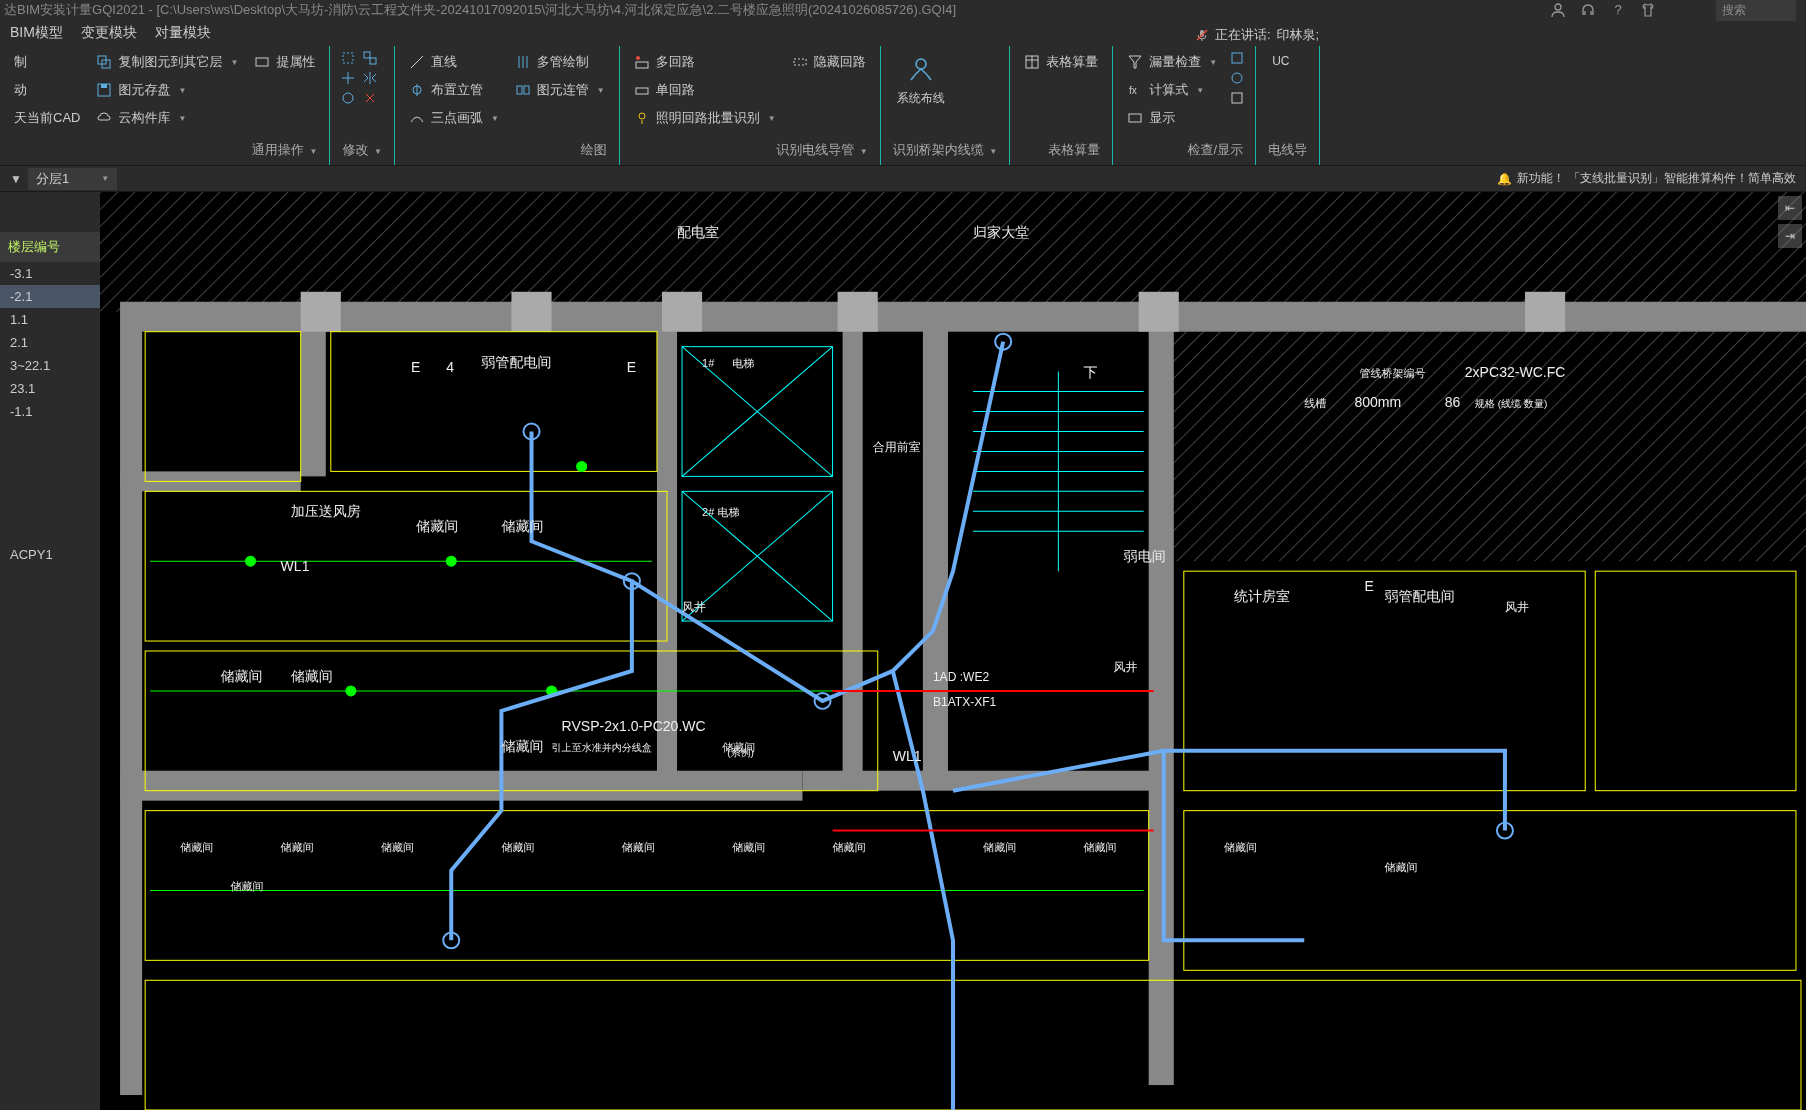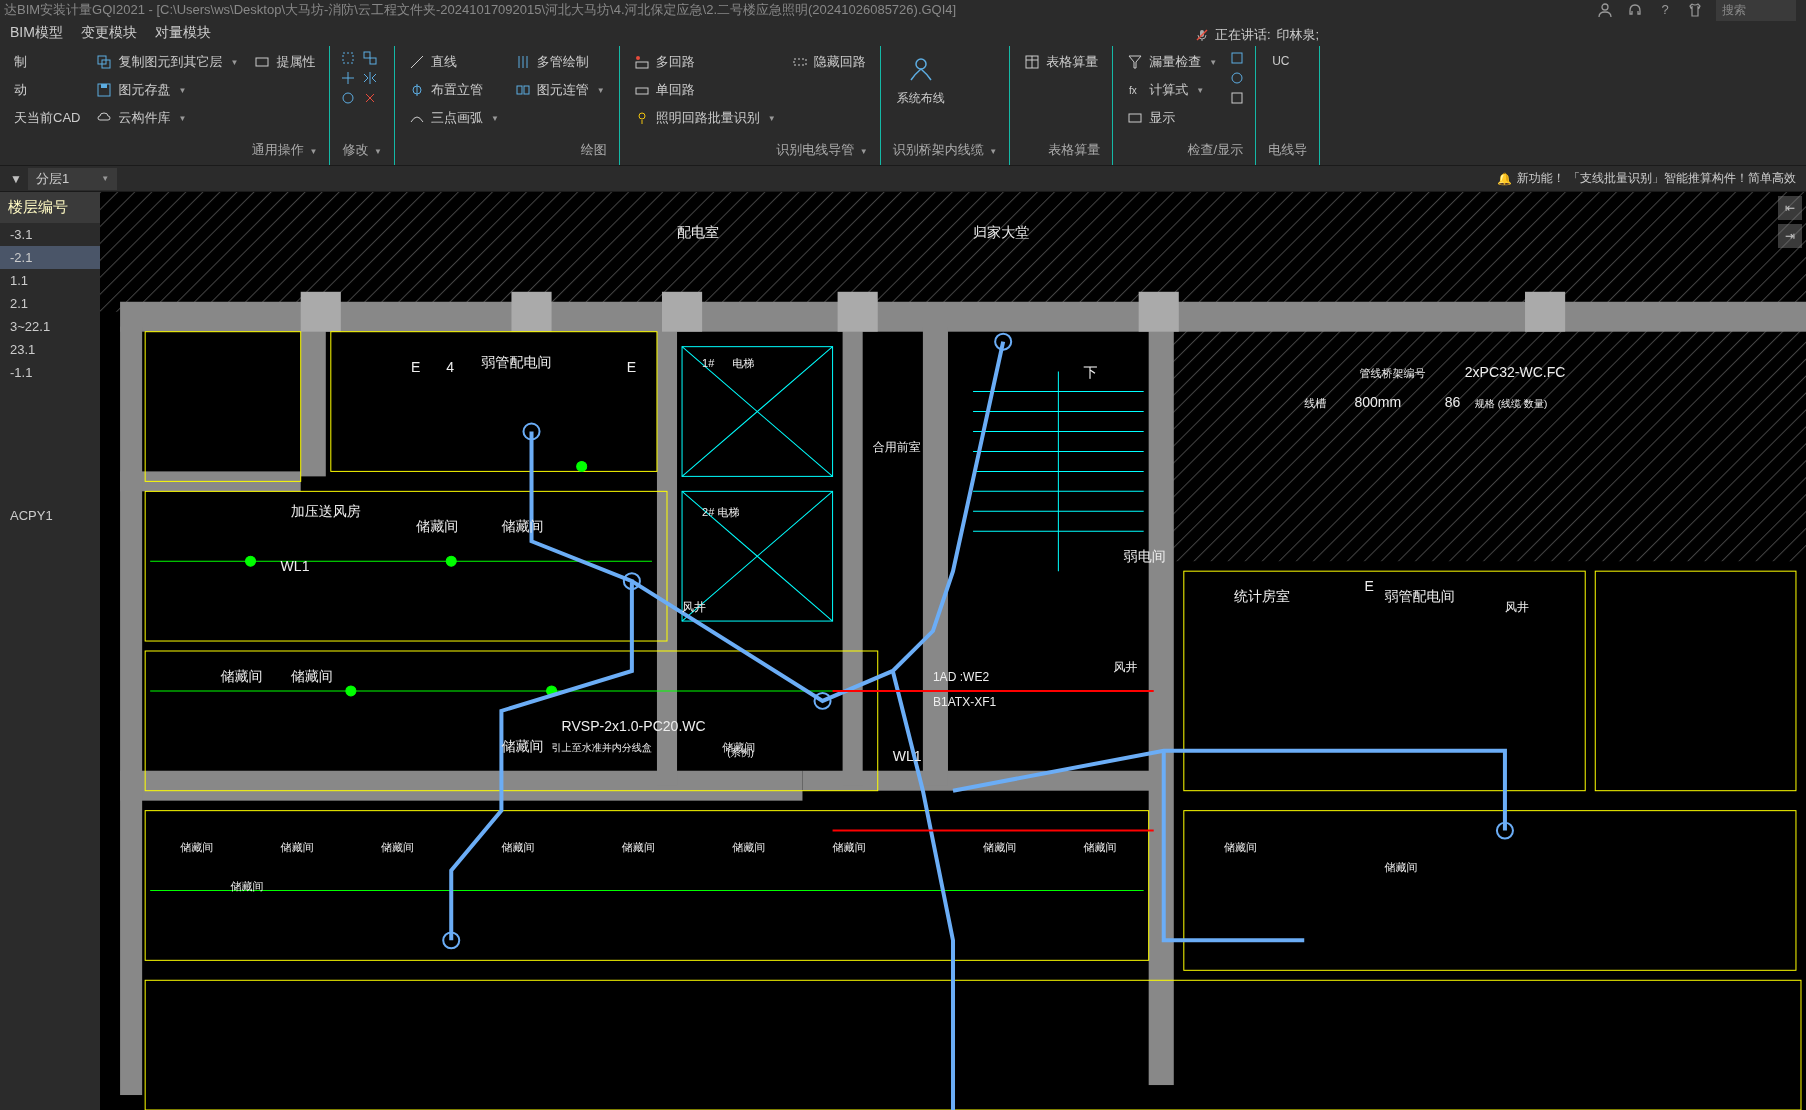--- a/index.html
+++ b/index.html
@@ -35,20 +35,21 @@
       align-items: center;
       justify-content: center;
       color: #999;
     }
     .search-box {
       background: #3a3a3a;
       color: #888;
       padding: 1px 6px;
       width: 80px;
       font-size: 12px;
+      margin-left: 47px;
     }
     .menu-bar {
       height: 26px;
       background: #2b2b2b;
       display: flex;
       align-items: center;
       padding-left: 10px;
       gap: 18px;
       font-size: 14px;
     }
@@ -150,22 +151,23 @@
     }
     .side-panel {
       width: 100px;
       background: #2b2b2b;
       display: flex;
       flex-direction: column;
     }
     .floor-header {
       background: #3a3a3a;
       padding: 6px 8px;
-      color: #fef9c3;
-      font-size: 15px;
+      color: #bef264;
+      font-size: 13px;
+      margin-top: 40px;
     }
     .floor-item {
       padding: 4px 10px;
       color: #ccc;
       cursor: pointer;
       font-size: 13px;
     }
     .floor-item.active {
       background: #4a5568;
     }

